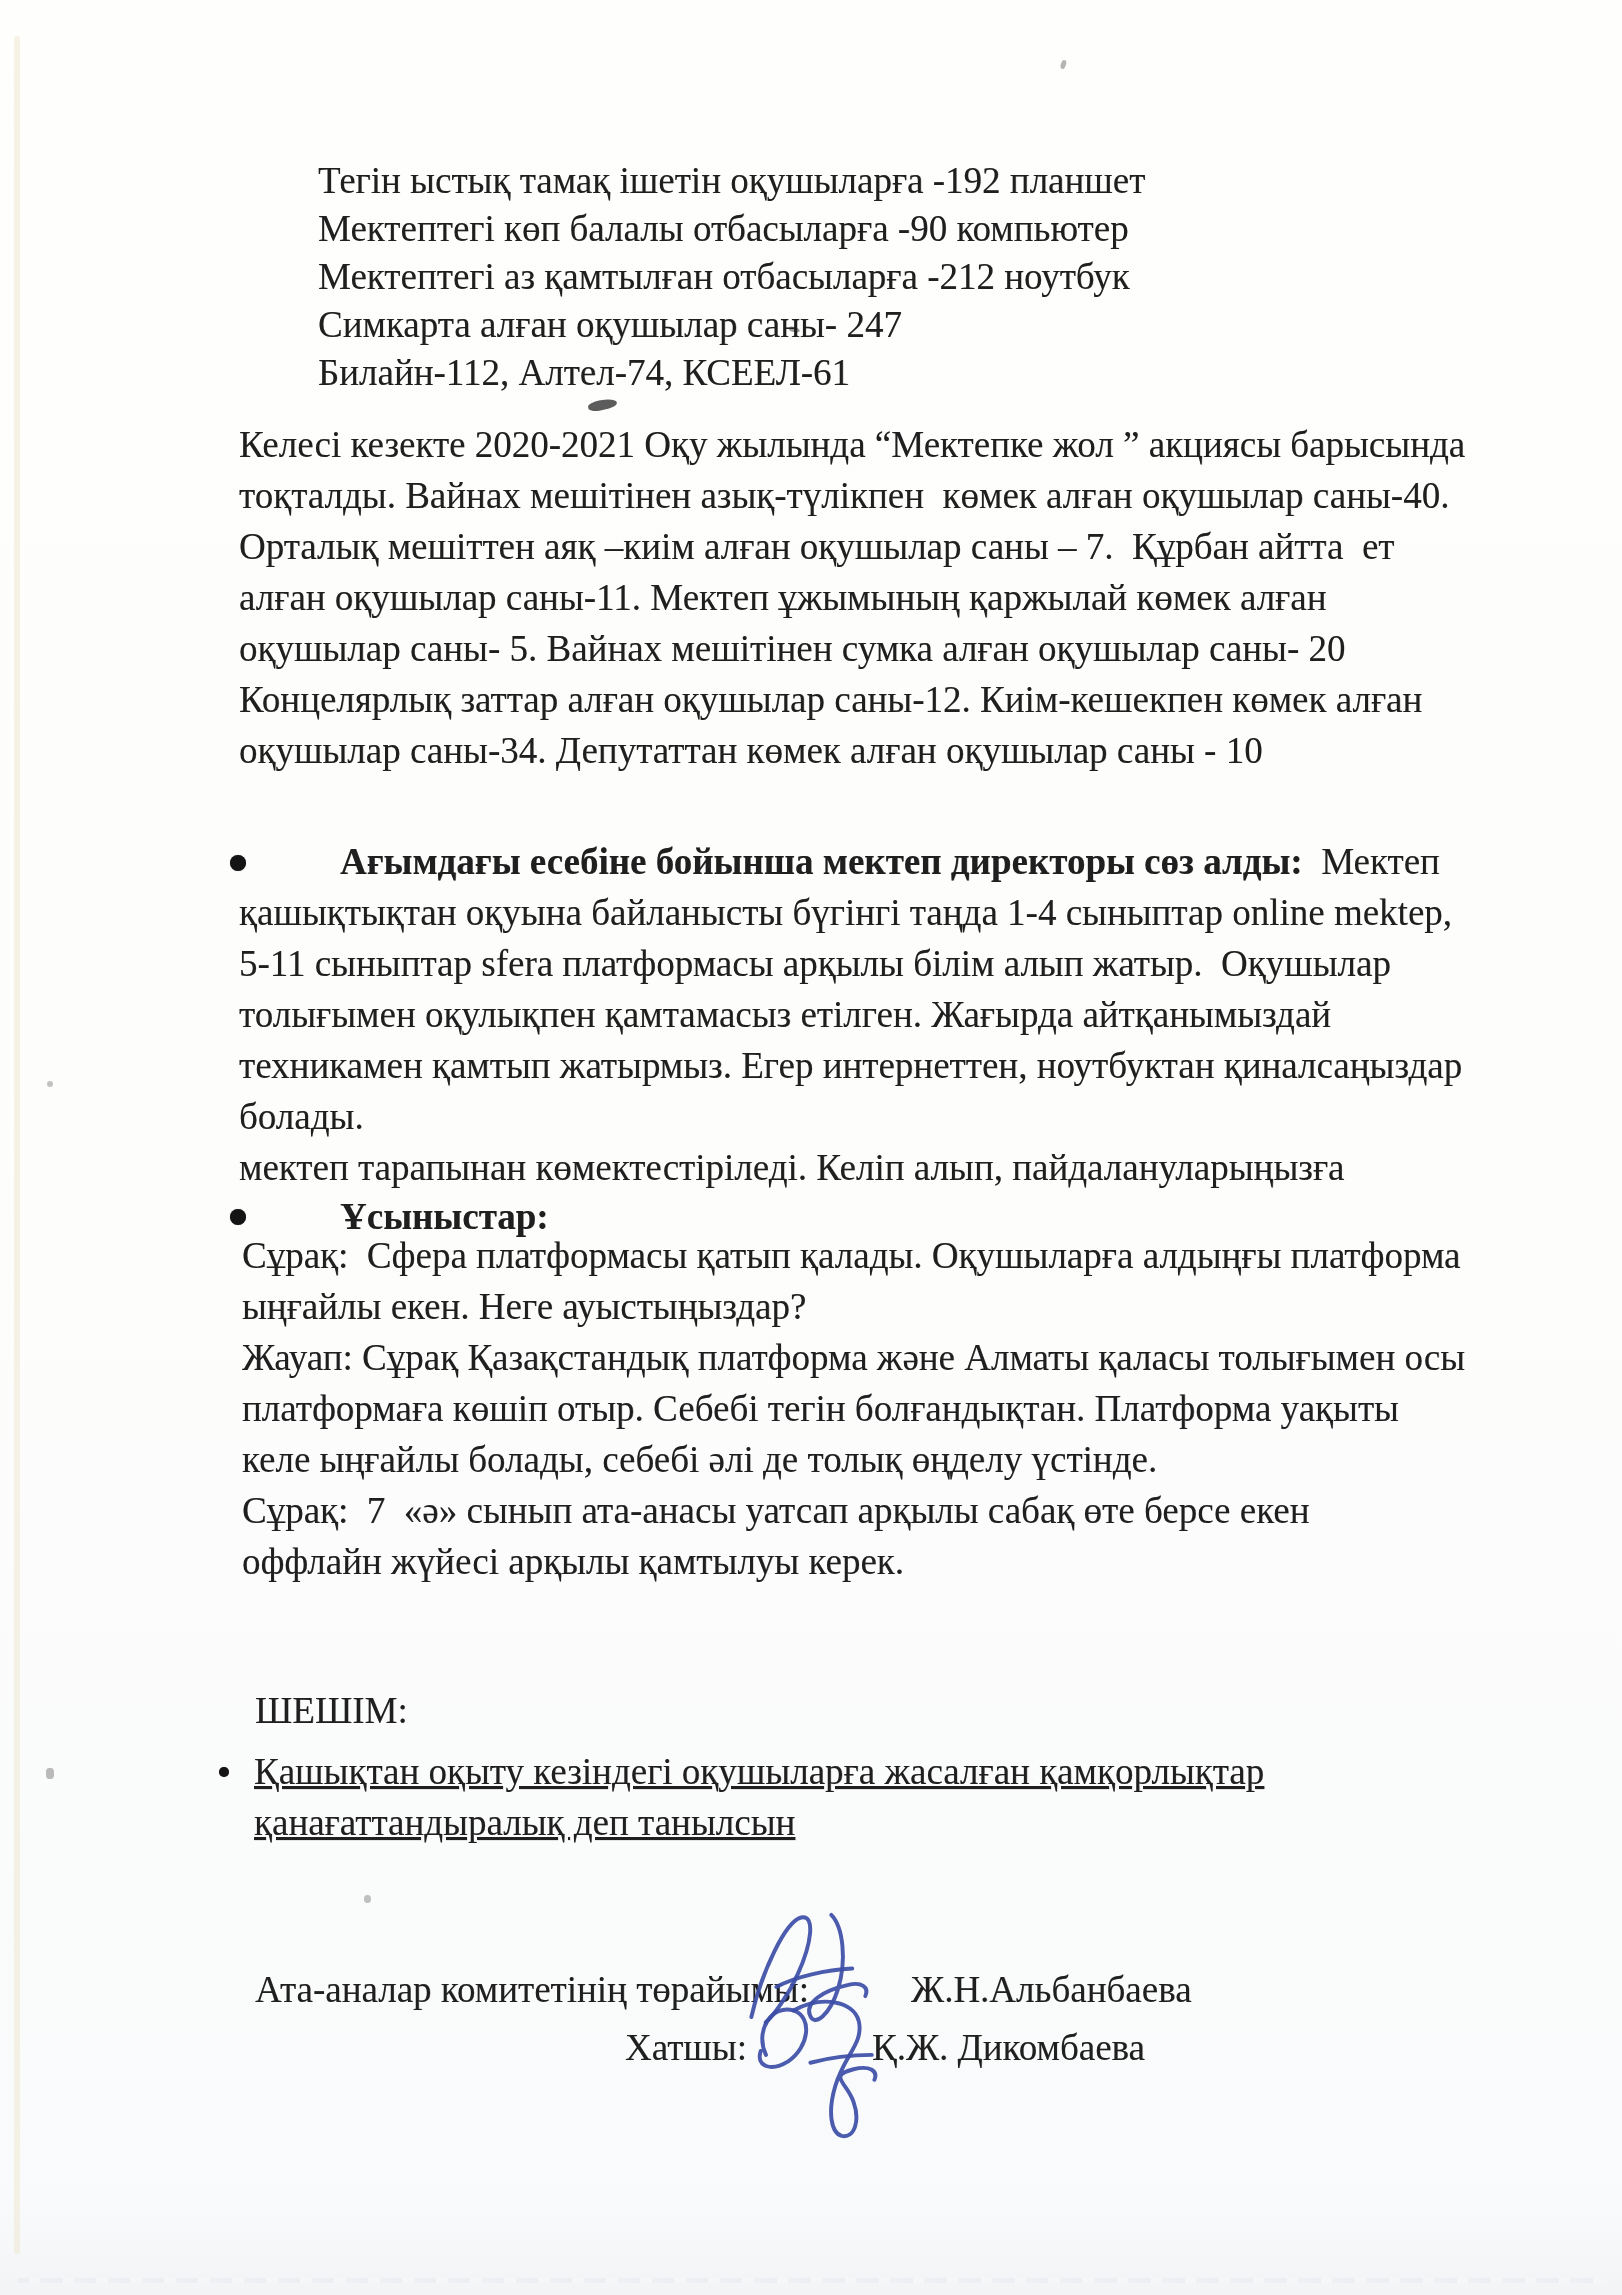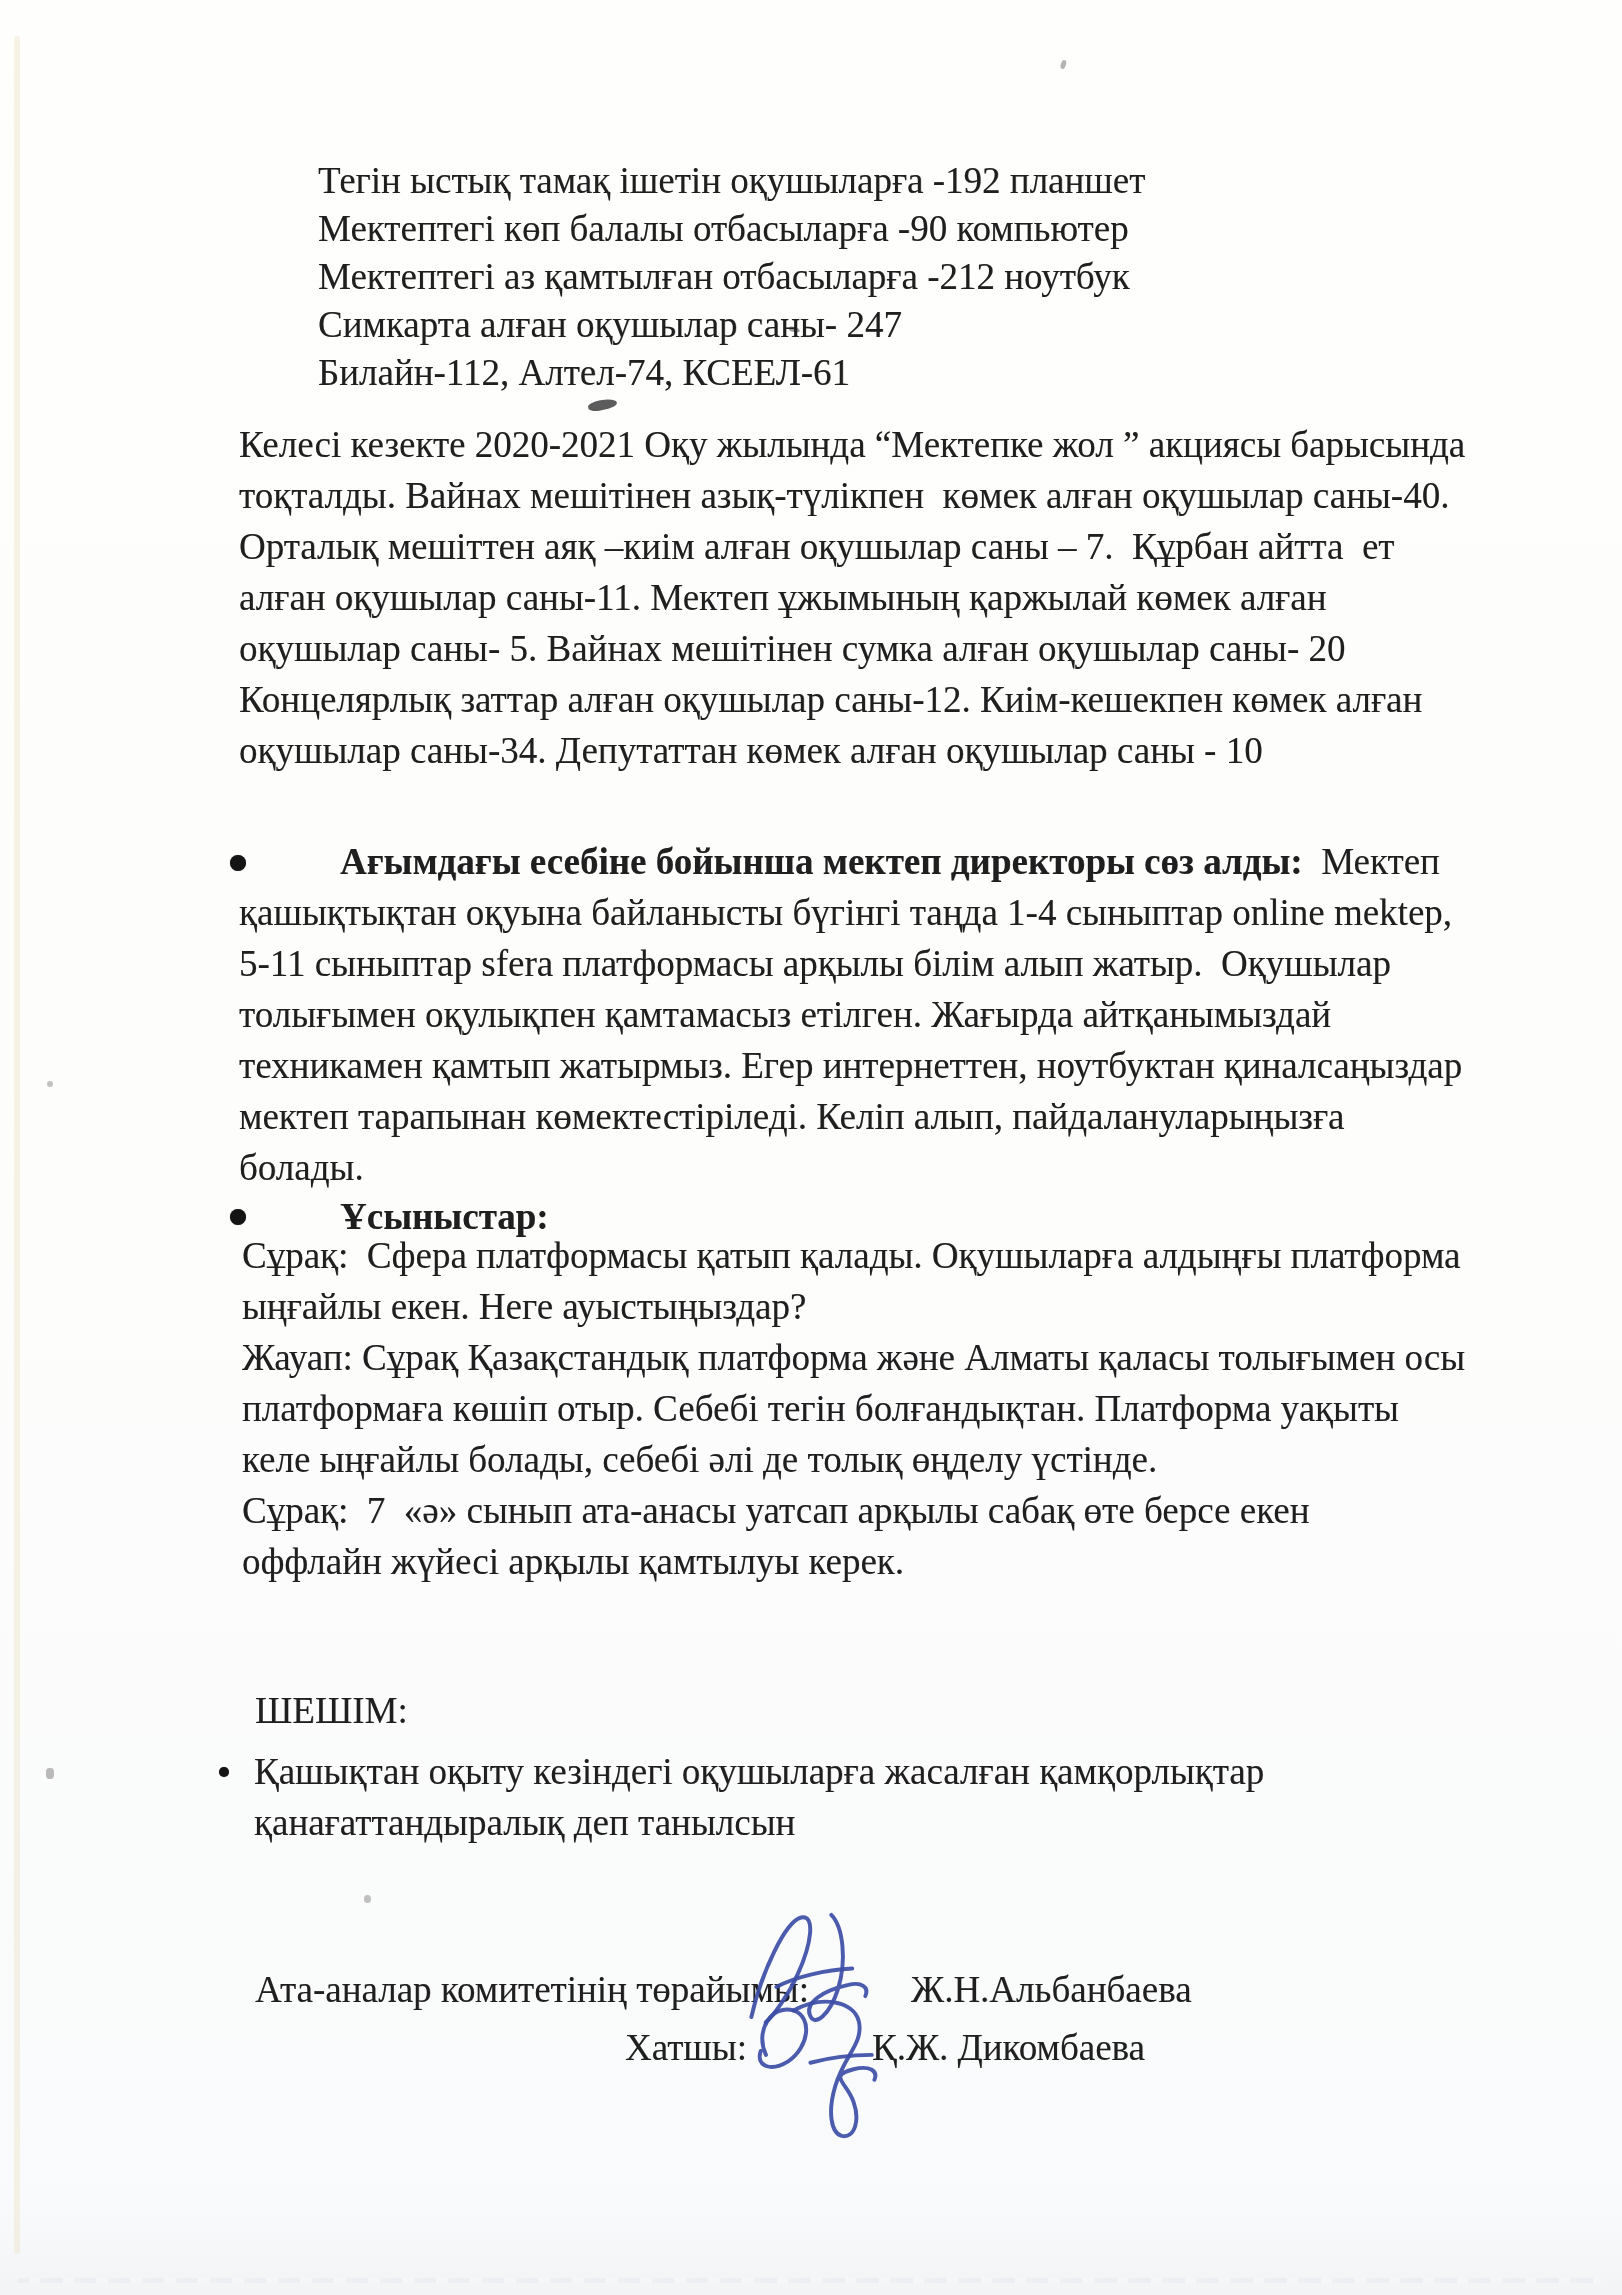--- a/index.html
+++ b/index.html
@@ -66,22 +66,22 @@
     <div class="line">оқушылар саны-34. Депутаттан көмек алған оқушылар саны - 10</div>
   </div>
 
   <div class="dot" style="left:230px;top:855px;width:15.7px;height:15.7px;"></div>
   <div class="blk" style="left:239px;top:836px;">
     <div class="line head-indent"><span class="bold">Ағымдағы есебіне бойынша мектеп директоры сөз алды:</span><span>  Мектеп</span></div>
     <div class="line">қашықтықтан оқуына байланысты бүгінгі таңда 1-4 сыныптар online mektep,</div>
     <div class="line">5-11 сыныптар sfera платформасы арқылы білім алып жатыр.  Оқушылар</div>
     <div class="line">толығымен оқулықпен қамтамасыз етілген. Жағырда айтқанымыздай</div>
     <div class="line">техникамен қамтып жатырмыз. Егер интернеттен, ноутбуктан қиналсаңыздар</div>
+    <div class="line">болады.</div>
     <div class="line">мектеп тарапынан көмектестіріледі. Келіп алып, пайдалануларыңызға</div>
-    <div class="line">болады.</div>
   </div>
 
   <div class="dot" style="left:230px;top:1209px;width:15.7px;height:15.7px;"></div>
   <div class="blk" style="left:340px;top:1191px;">
     <div class="line bold">Ұсыныстар:</div>
   </div>
 
   <div class="blk" style="left:242px;top:1230px;">
     <div class="line">Сұрақ:  Сфера платформасы қатып қалады. Оқушыларға алдыңғы платформа</div>
     <div class="line">ыңғайлы екен. Неге ауыстыңыздар?</div>
@@ -89,21 +89,21 @@
     <div class="line">платформаға көшіп отыр. Себебі тегін болғандықтан. Платформа уақыты</div>
     <div class="line">келе ыңғайлы болады, себебі әлі де толық өңделу үстінде.</div>
     <div class="line">Сұрақ:  7  «ә» сынып ата-анасы уатсап арқылы сабақ өте берсе екен</div>
     <div class="line">оффлайн жүйесі арқылы қамтылуы керек.</div>
   </div>
 
   <div class="blk" style="left:255px;top:1685px;">
     <div class="line">ШЕШІМ:</div>
   </div>
   <div class="dot" style="left:219px;top:1767px;width:9.8px;height:9.8px;"></div>
-  <div class="blk" style="left:254px;top:1746px;">
+  <div class="blk" style="left:254px;top:1746px;text-decoration:underline;">
     <div class="line">Қашықтан оқыту кезіндегі оқушыларға жасалған қамқорлықтар</div>
     <div class="line">қанағаттандыралық деп танылсын</div>
   </div>
 
   <div>
     <div class="sig-label" style="left:255px;top:1964px;">Ата-аналар комитетінің төрайымы:</div>
     <svg class="sig" style="left:733px;top:1907px;" width="190" height="131" viewBox="0 0 290 200">
       <path d="M28,168 C44,98 80,22 104,16 C126,11 120,56 99,102 C84,136 60,168 50,176"></path>
       <path d="M66,122 C96,106 142,96 182,94"></path>
       <path d="M150,12 C168,30 174,82 160,126 C148,163 124,186 117,164 C111,146 136,128 176,119 C196,114 208,122 202,136"></path>

